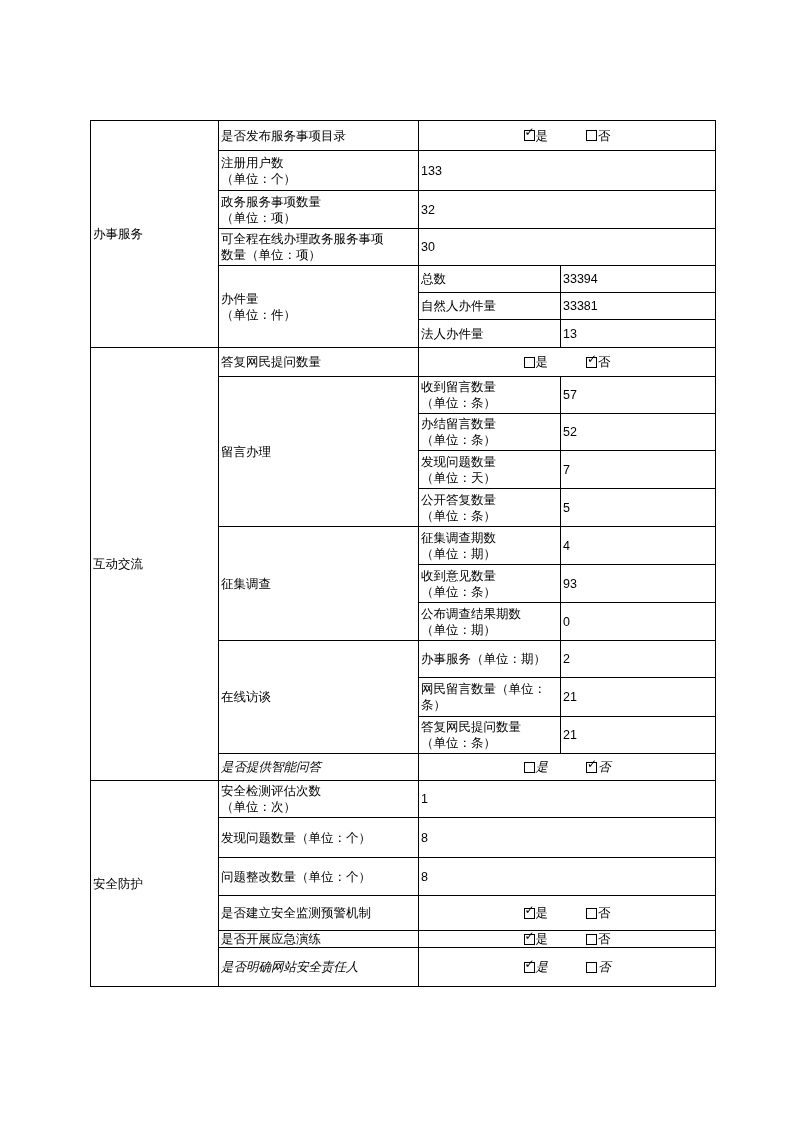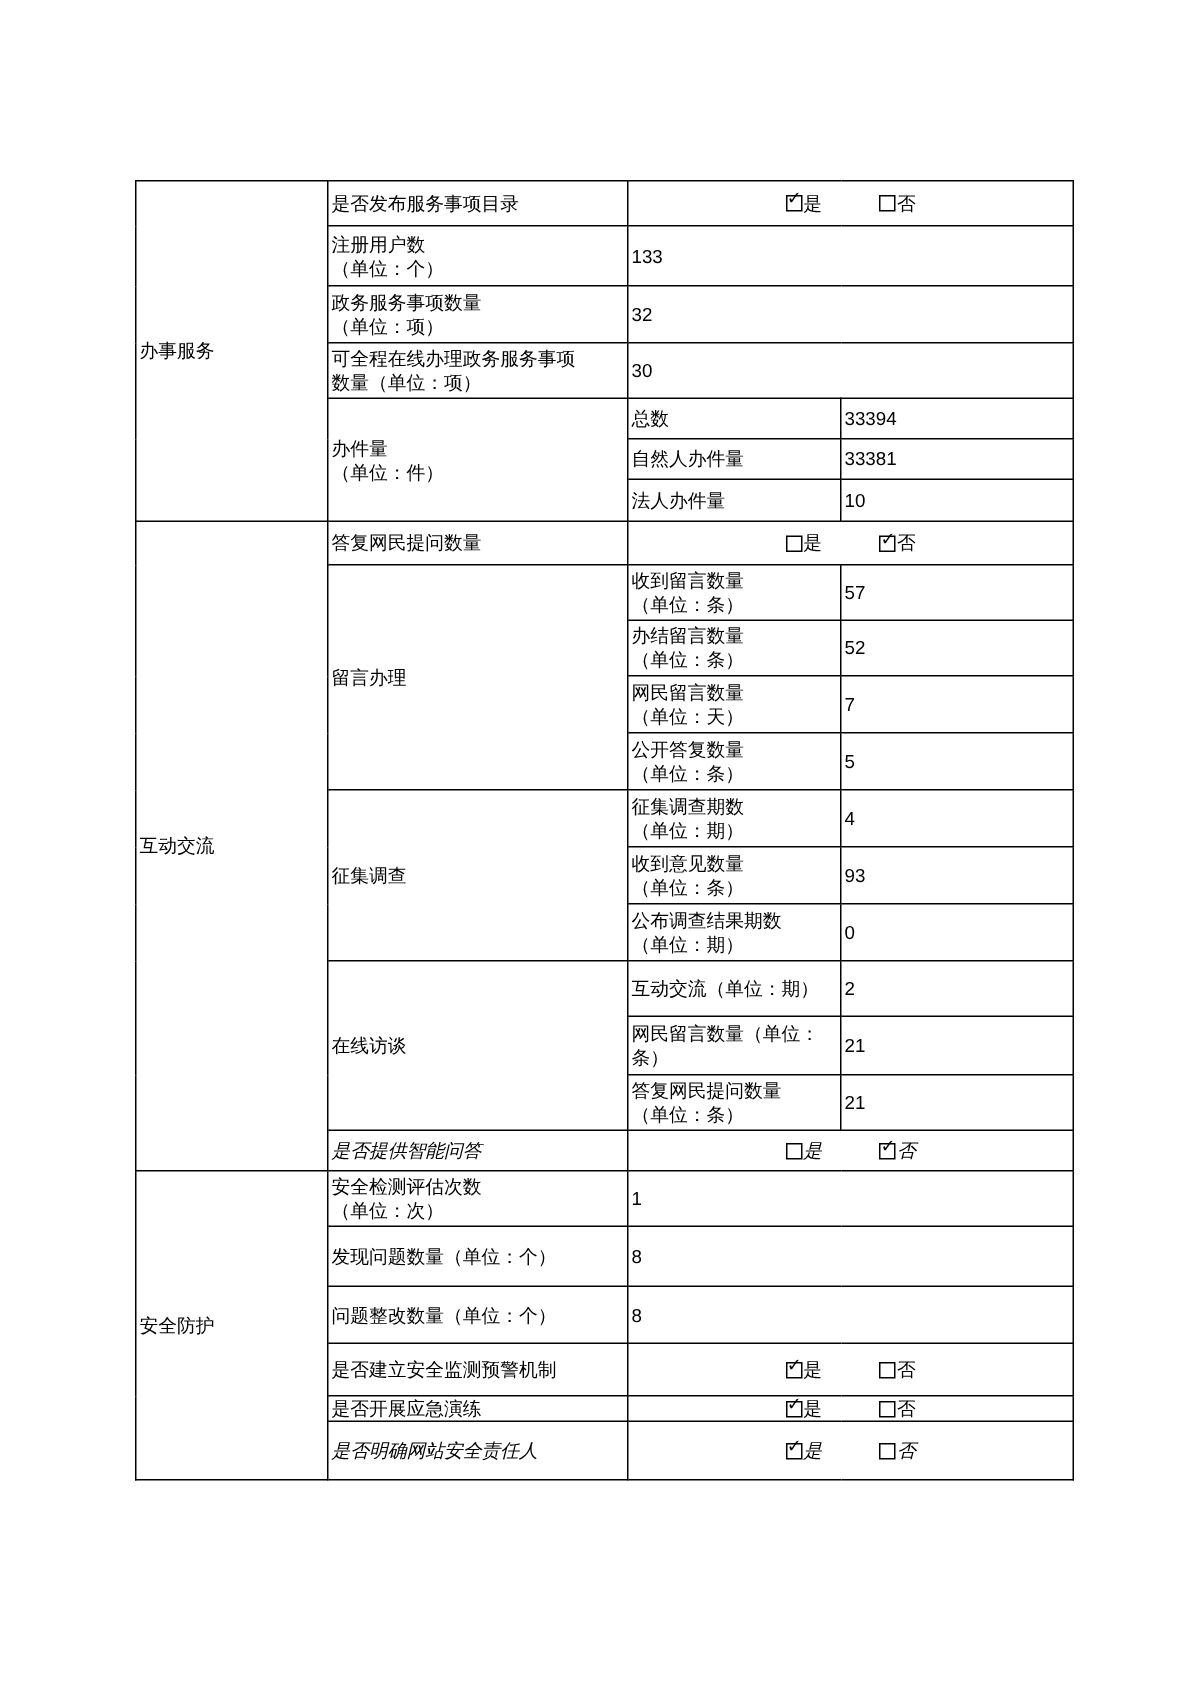--- a/index.html
+++ b/index.html
@@ -108,21 +108,21 @@
 （单位：件）</td>
           <td class="sublabel-cell">总数</td>
           <td class="value-cell">33394</td>
         </tr>
         <tr style="height: 27px;">
           <td class="sublabel-cell">自然人办件量</td>
           <td class="value-cell">33381</td>
         </tr>
         <tr style="height: 28px;">
           <td class="sublabel-cell">法人办件量</td>
-          <td class="value-cell">10</td>
+          <td class="value-cell">13</td>
         </tr>
         <tr style="height: 29px;">
           <td class="section-cell" rowspan="12">互动交流</td>
           <td class="label-cell">答复网民提问数量</td>
           <td class="yesno-cell" colspan="2">
             <div class="yn-wrap">
               <span class="opt">
                 <span class="cb"></span>
                 <span>是</span>
               </span>
@@ -140,21 +140,21 @@
           <td class="sublabel-cell">收到留言数量
 （单位：条）</td>
           <td class="value-cell">57</td>
         </tr>
         <tr style="height: 37px;">
           <td class="sublabel-cell">办结留言数量
 （单位：条）</td>
           <td class="value-cell">52</td>
         </tr>
         <tr style="height: 38px;">
-          <td class="sublabel-cell">网民留言数量
+          <td class="sublabel-cell">发现问题数量
 （单位：天）</td>
           <td class="value-cell">7</td>
         </tr>
         <tr style="height: 38px;">
           <td class="sublabel-cell">公开答复数量
 （单位：条）</td>
           <td class="value-cell">5</td>
         </tr>
         <tr style="height: 38px;">
           <td class="label-cell" rowspan="3">征集调查</td>
@@ -167,21 +167,21 @@
 （单位：条）</td>
           <td class="value-cell">93</td>
         </tr>
         <tr style="height: 38px;">
           <td class="sublabel-cell">公布调查结果期数
 （单位：期）</td>
           <td class="value-cell">0</td>
         </tr>
         <tr style="height: 37px;">
           <td class="label-cell" rowspan="3">在线访谈</td>
-          <td class="sublabel-cell">互动交流（单位：期）</td>
+          <td class="sublabel-cell">办事服务（单位：期）</td>
           <td class="value-cell">2</td>
         </tr>
         <tr style="height: 39px;">
           <td class="sublabel-cell">网民留言数量（单位：
 条）</td>
           <td class="value-cell">21</td>
         </tr>
         <tr style="height: 37px;">
           <td class="sublabel-cell">答复网民提问数量
 （单位：条）</td>

